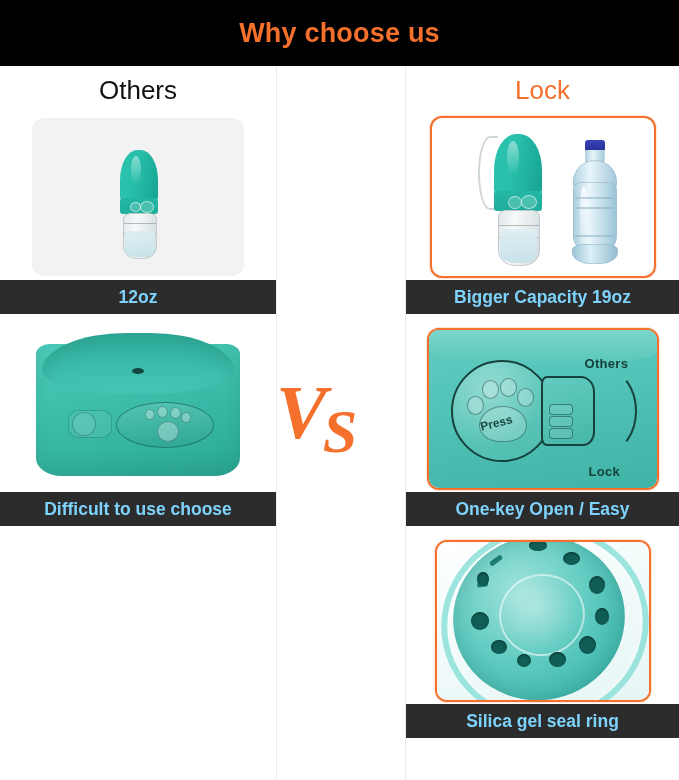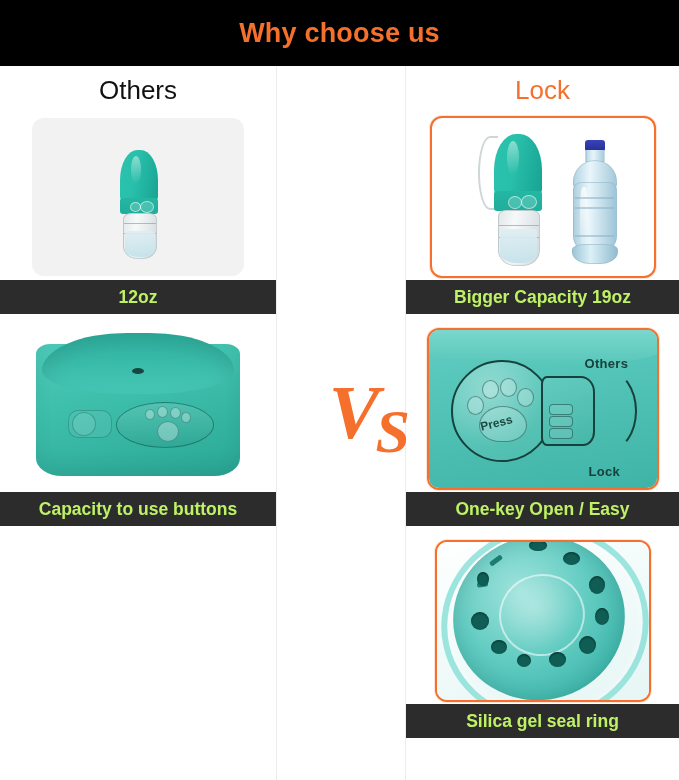--- a/index.html
+++ b/index.html
@@ -63,21 +63,21 @@
   .cell-img{
     position:relative;width:100%;
     background:#ffffff;
     display:flex;align-items:center;justify-content:center;
     overflow:hidden;
   }
   .caption{
     width:100%;height:34px;
     background:#2c2c2c;
     display:flex;align-items:center;justify-content:center;
-    color:#bef264;font-size:17.5px;font-weight:bold;
+    color:#7dd3fc;font-size:17.5px;font-weight:bold;
     white-space:nowrap;
   }
   .caption.right-cap{background:#2c2c2c;}
   .cell-pad{width:100%;height:12px;background:#ffffff;}
 
   
   .frame-plain{
     border-radius:12px;
     background:#f2f2f2;
     position:relative;overflow:hidden;
@@ -91,21 +91,21 @@
   }
   .frame-bare{
     border-radius:12px;
     position:relative;overflow:hidden;
     background:#ffffff;
   }
 
   
   .vs-badge{
     position:absolute;left:276px;top:358px;width:130px;height:120px;
-    display:flex;align-items:center;justify-content:flex-end;
+    display:flex;align-items:center;justify-content:flex-start;
     pointer-events:none;
   }
   .vs-text{
     font-size:76px;font-weight:bold;color:#f4702c;
     font-family:"Liberation Serif", serif;
     line-height:1;
     font-style:italic;
     letter-spacing:-4px;
   }
   .vs-text .v{font-size:76px;vertical-align:top;}
@@ -399,21 +399,21 @@
                 <div class="pad" style="left:40px;top:3px;width:9px;height:10px;"></div>
                 <div class="pad" style="left:53px;top:4px;width:9px;height:10px;"></div>
                 <div class="pad" style="left:64px;top:9px;width:8px;height:9px;"></div>
                 <div class="pad" style="left:40px;top:18px;width:20px;height:19px;border-radius:50%;"></div>
               </div>
             </div>
           </div>
         </div>
       </div>
     </div>
-    <div class="caption">Capacity to use buttons</div>
+    <div class="caption">Difficult to use choose</div>
   </div>
 
   <div class="cell-pad"></div>
 
 
 </div>
 
 <div class="col right">
 
   <div class="cell">

